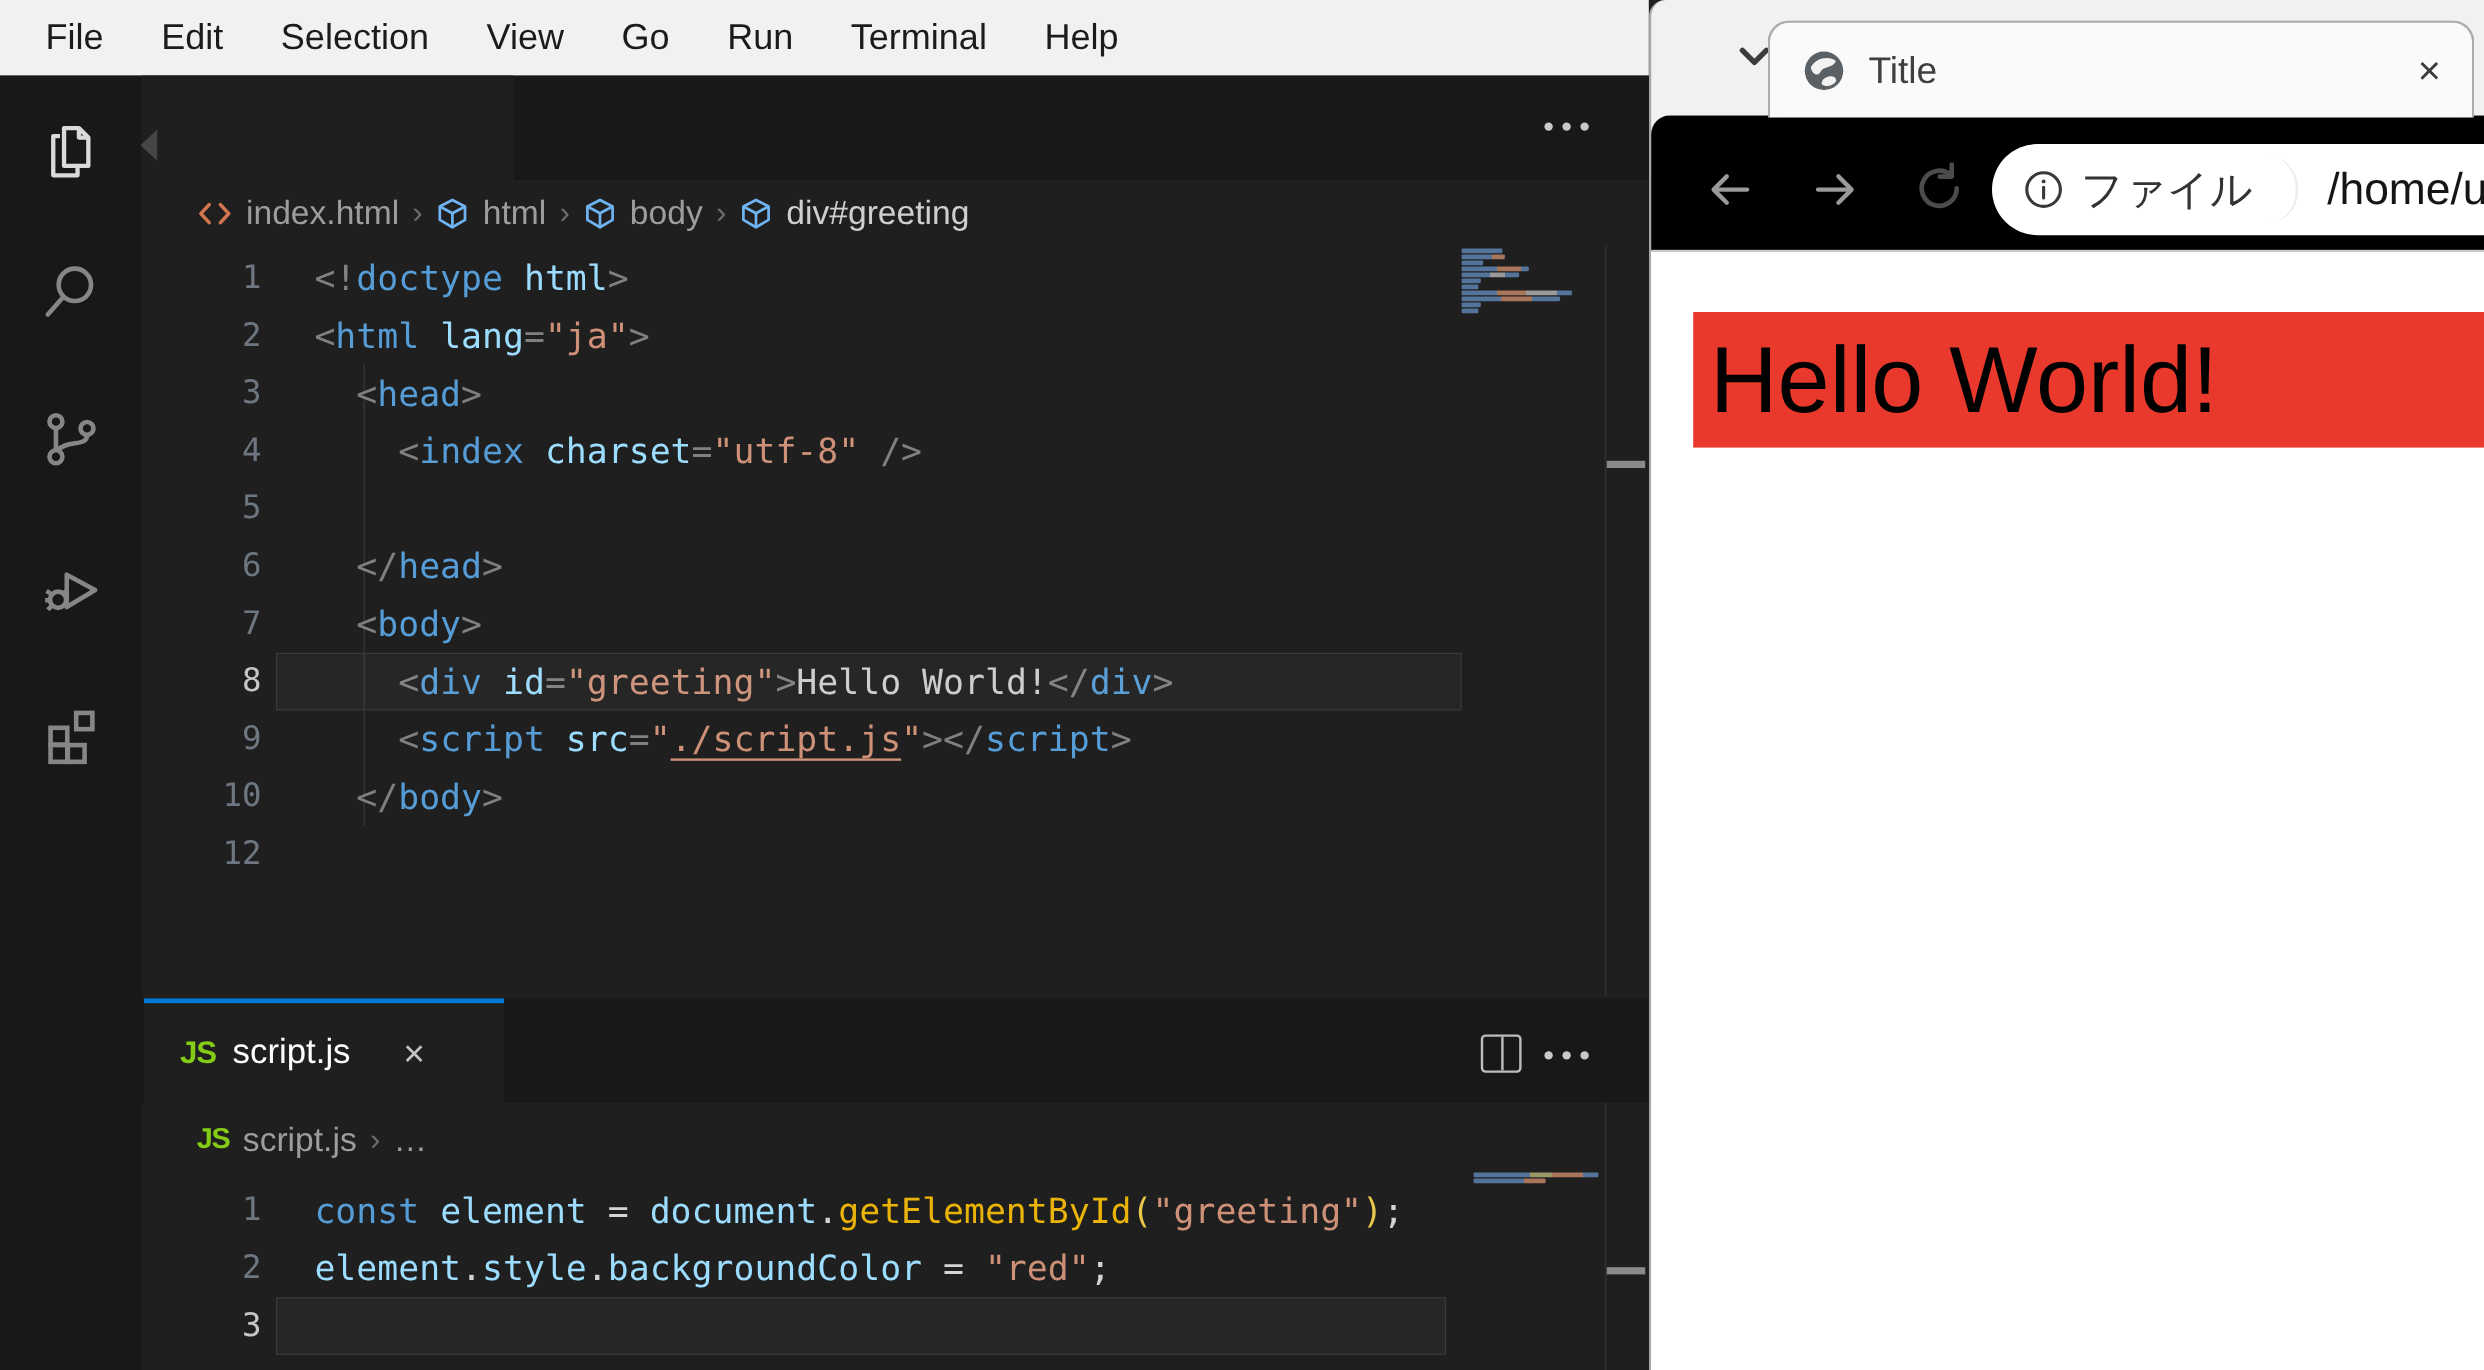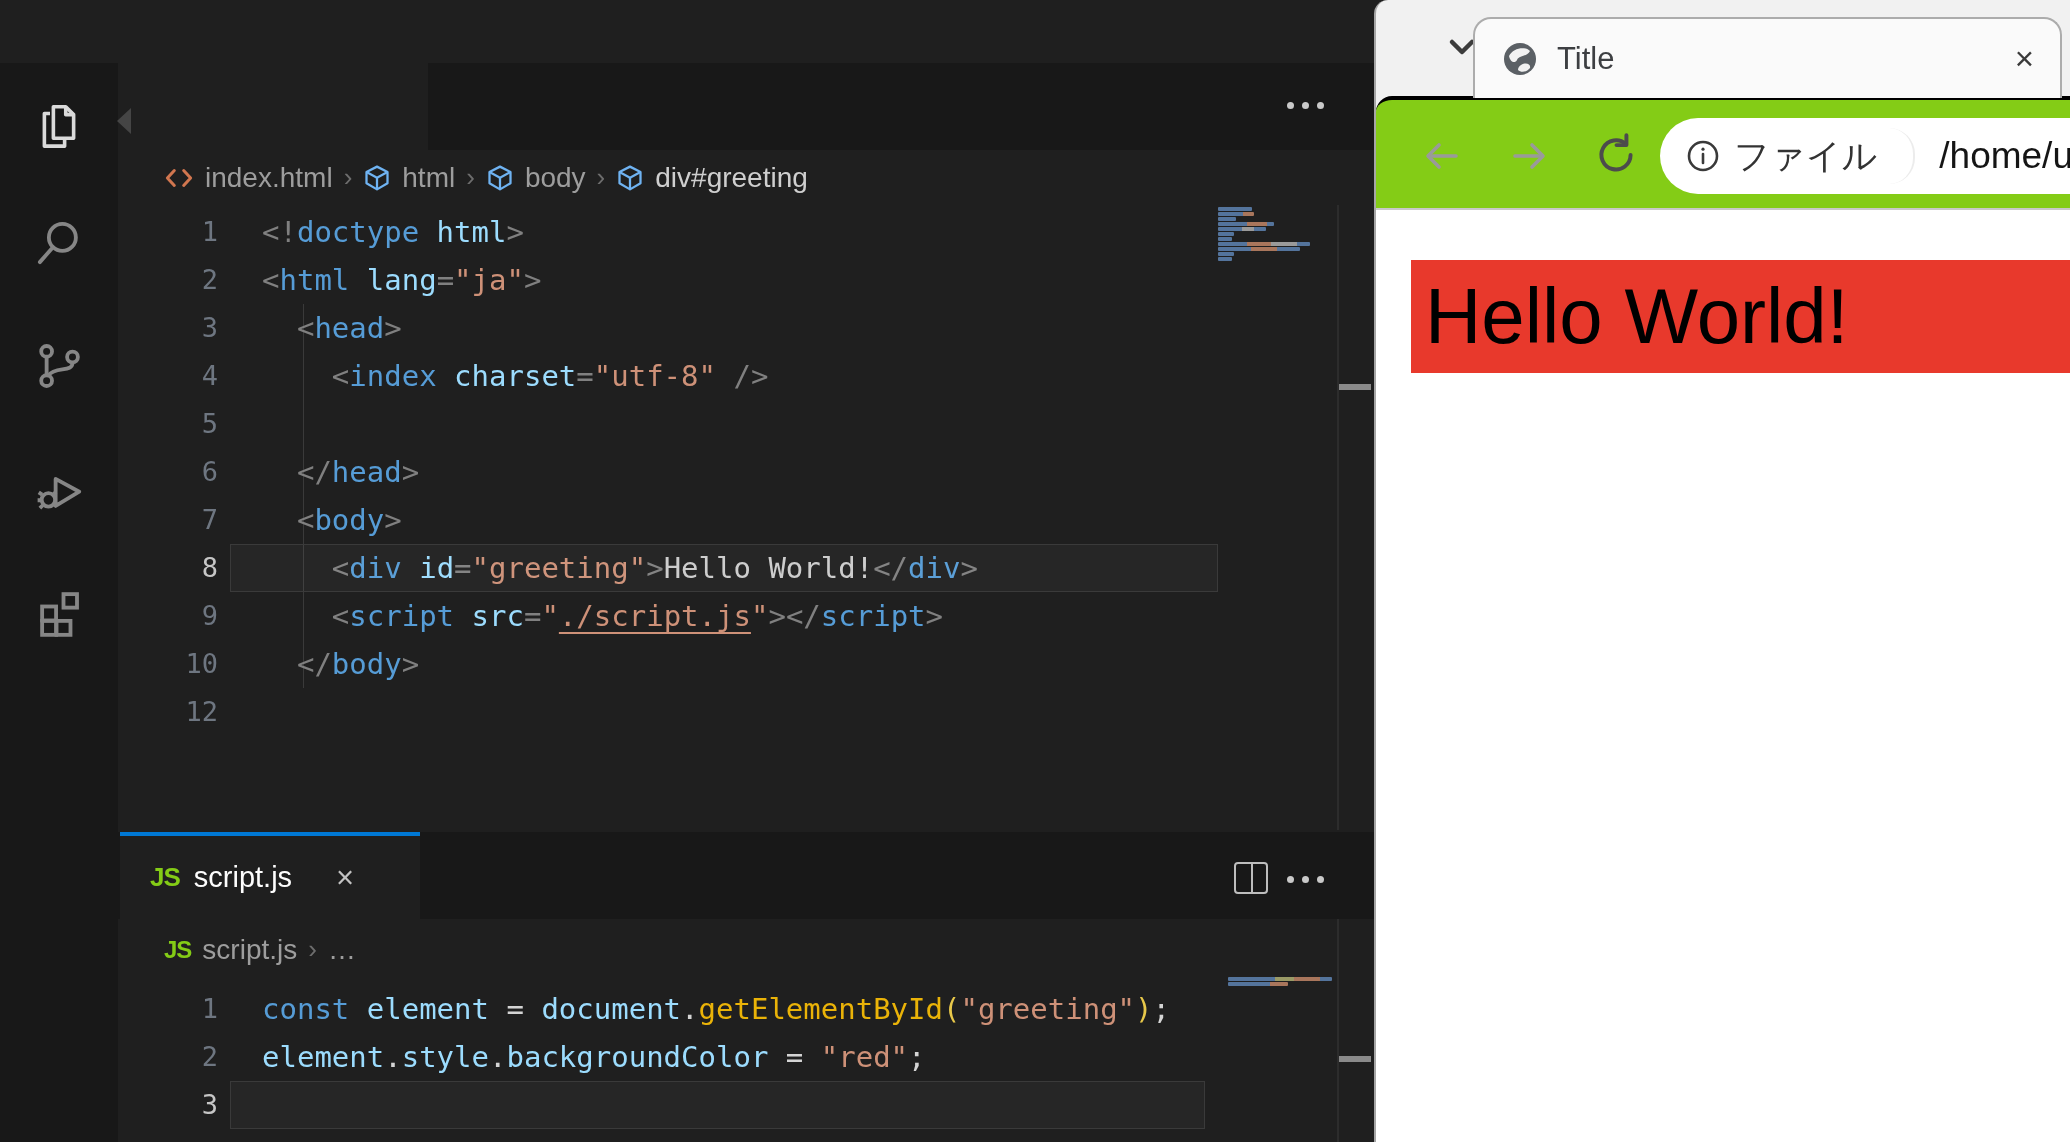--- a/index.html
+++ b/index.html
@@ -61,37 +61,47 @@
   .split-icon::after{content:"";position:absolute;left:50%;top:0;bottom:0;width:2px;background:#bdbdbd;}
 
   
   .browser{left:1374px;top:0;width:696px;height:1142px;background:#f1f1f1;border-left:2px solid #a6a6a6;
            box-sizing:border-box;border-top-left-radius:14px;}
   .b-tab{position:absolute;left:97px;top:17px;width:589px;height:81px;background:#fafafa;
          border:2px solid #acacac;border-bottom:none;border-radius:18px 18px 0 0;z-index:3;
          display:flex;align-items:center;padding-left:26px;box-sizing:border-box;gap:18px;}
   .b-tab-title{font-size:31px;color:#3d3f42;}
   .b-tab-close{position:absolute;right:26px;font-size:33px;color:#3a3a3a;top:50%;transform:translateY(-50%);}
-  .b-toolbar{position:absolute;left:0;top:96px;width:100%;height:114px;background:#84cc16;
-             border-top:4px solid #000000;border-bottom:2px solid #c9c9c9;border-top-left-radius:16px;
+  .b-toolbar{position:absolute;left:0;top:96px;width:100%;height:114px;background:#000000;
+             border-top:6px solid #000000;border-bottom:2px solid #c9c9c9;border-top-left-radius:16px;
              box-sizing:border-box;z-index:2;}
   .omnibox{position:absolute;left:284px;top:18px;right:-4px;height:76px;background:#ffffff;
            border-radius:38px 0 0 38px;display:flex;align-items:center;padding-left:26px;overflow:hidden;}
   .chip-label{font-size:35px;color:#333;margin-left:14px;}
   .chip-curve{width:26px;height:56px;margin-left:10px;border-right:2px solid #ececec;border-radius:0 26px 26px 0;}
   .url-text{font-size:37px;color:#151515;margin-left:24px;white-space:nowrap;}
   .b-content{position:absolute;left:0;top:210px;right:0;bottom:0;background:#ffffff;}
   .red-banner{position:absolute;left:35px;top:50px;right:0;height:113px;display:flex;align-items:center;
               padding-left:14px;font-size:78px;color:#000;}
 </style>
 </head>
 <body>
 
 <div class="stage">
 
+  <div class="abs menubar">
+    <span class="menu-item">File</span>
+    <span class="menu-item">Edit</span>
+    <span class="menu-item">Selection</span>
+    <span class="menu-item">View</span>
+    <span class="menu-item">Go</span>
+    <span class="menu-item">Run</span>
+    <span class="menu-item">Terminal</span>
+    <span class="menu-item">Help</span>
+  </div>
 
   <div class="abs activitybar">
     <div class="act-icon" style="top:36px">
       <svg width="54" height="54" viewBox="0 0 24 24" fill="none" stroke="#dadada" stroke-width="1.6" stroke-linejoin="round">
         <path d="M9.5 3 H15 L18.5 6.5 V17 H9.5 Z"></path>
           <path d="M15 3 V6.5 H18.5"></path>
           <path d="M8 6 H5.5 V20.5 H14.5 V17.5"></path>
       </svg>
     </div>
     <div class="act-icon" style="top:152px">

